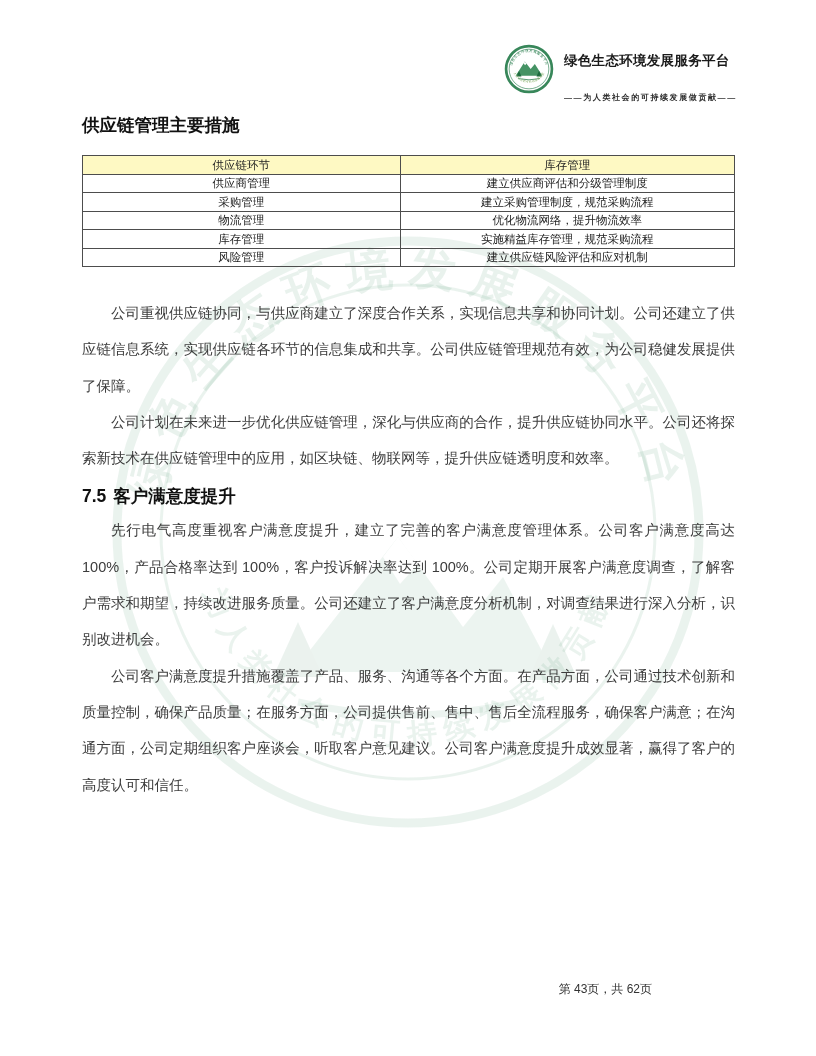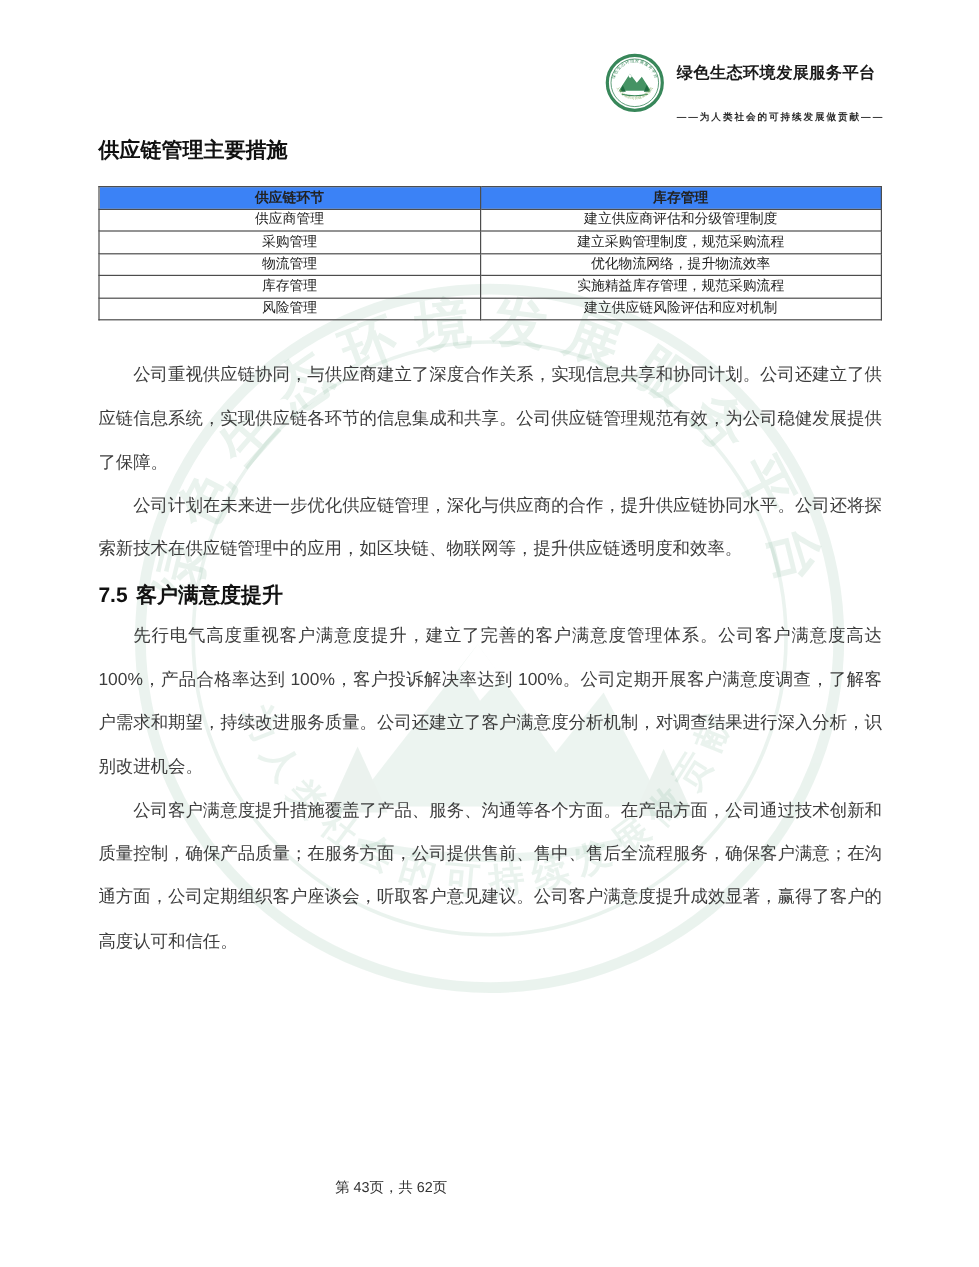--- a/index.html
+++ b/index.html
@@ -14,30 +14,30 @@
   .hdr{position:absolute;top:44px;left:504px;display:flex;align-items:flex-start;gap:10px;}
   .hdr .logo{width:50px;height:50px;flex:0 0 auto;}
   .brand{display:flex;flex-direction:column;padding-top:8px;}
   .brand-title{font-size:13.5px;font-weight:700;color:#1b1b1b;letter-spacing:0.3px;white-space:nowrap;}
   .brand-tagline{margin-top:22px;font-size:8px;font-weight:700;color:#2b2b2b;letter-spacing:1.6px;white-space:nowrap;}
 
   
   .content{position:absolute;left:82px;top:106px;width:653px;}
   .doc-h1{margin:7px 0 18px 0;font-size:17.5px;font-weight:700;color:#111;}
   table.sc{width:100%;border-collapse:collapse;font-size:11.5px;color:#222;table-layout:fixed;}
-  table.sc th{background:#3b82f6;font-weight:700;}
+  table.sc th{background:#fef9c3;font-weight:400;}
   table.sc th,table.sc td{border:1px solid #4d4d4d;text-align:center;padding:1px 4px;height:15.5px;line-height:14px;
                           overflow:hidden;white-space:nowrap;}
   .bodytext p{margin:0;font-size:14.5px;line-height:36.3px;text-align:justify;text-indent:2em;color:#3c3c3c;}
   .p-first{margin-top:28px !important;}
   .doc-h2{margin:8px 0 4px 0;font-size:17.5px;font-weight:700;color:#111;}
   .doc-h2 .sec-title{margin-left:7px;}
 
   
-  .footer{position:absolute;left:0;top:981px;width:652px;text-align:center;font-size:12px;color:#333;}
+  .footer{position:absolute;left:0;top:981px;width:652px;text-align:right;font-size:12px;color:#333;}
 </style>
 </head>
 <body>
 
 <div class="page">
 
   <div class="watermark">
     <svg viewBox="0 0 600 600">
       <defs>
         <path id="wm-top" d="M 52 300 A 248 248 0 0 1 548 300"></path>

